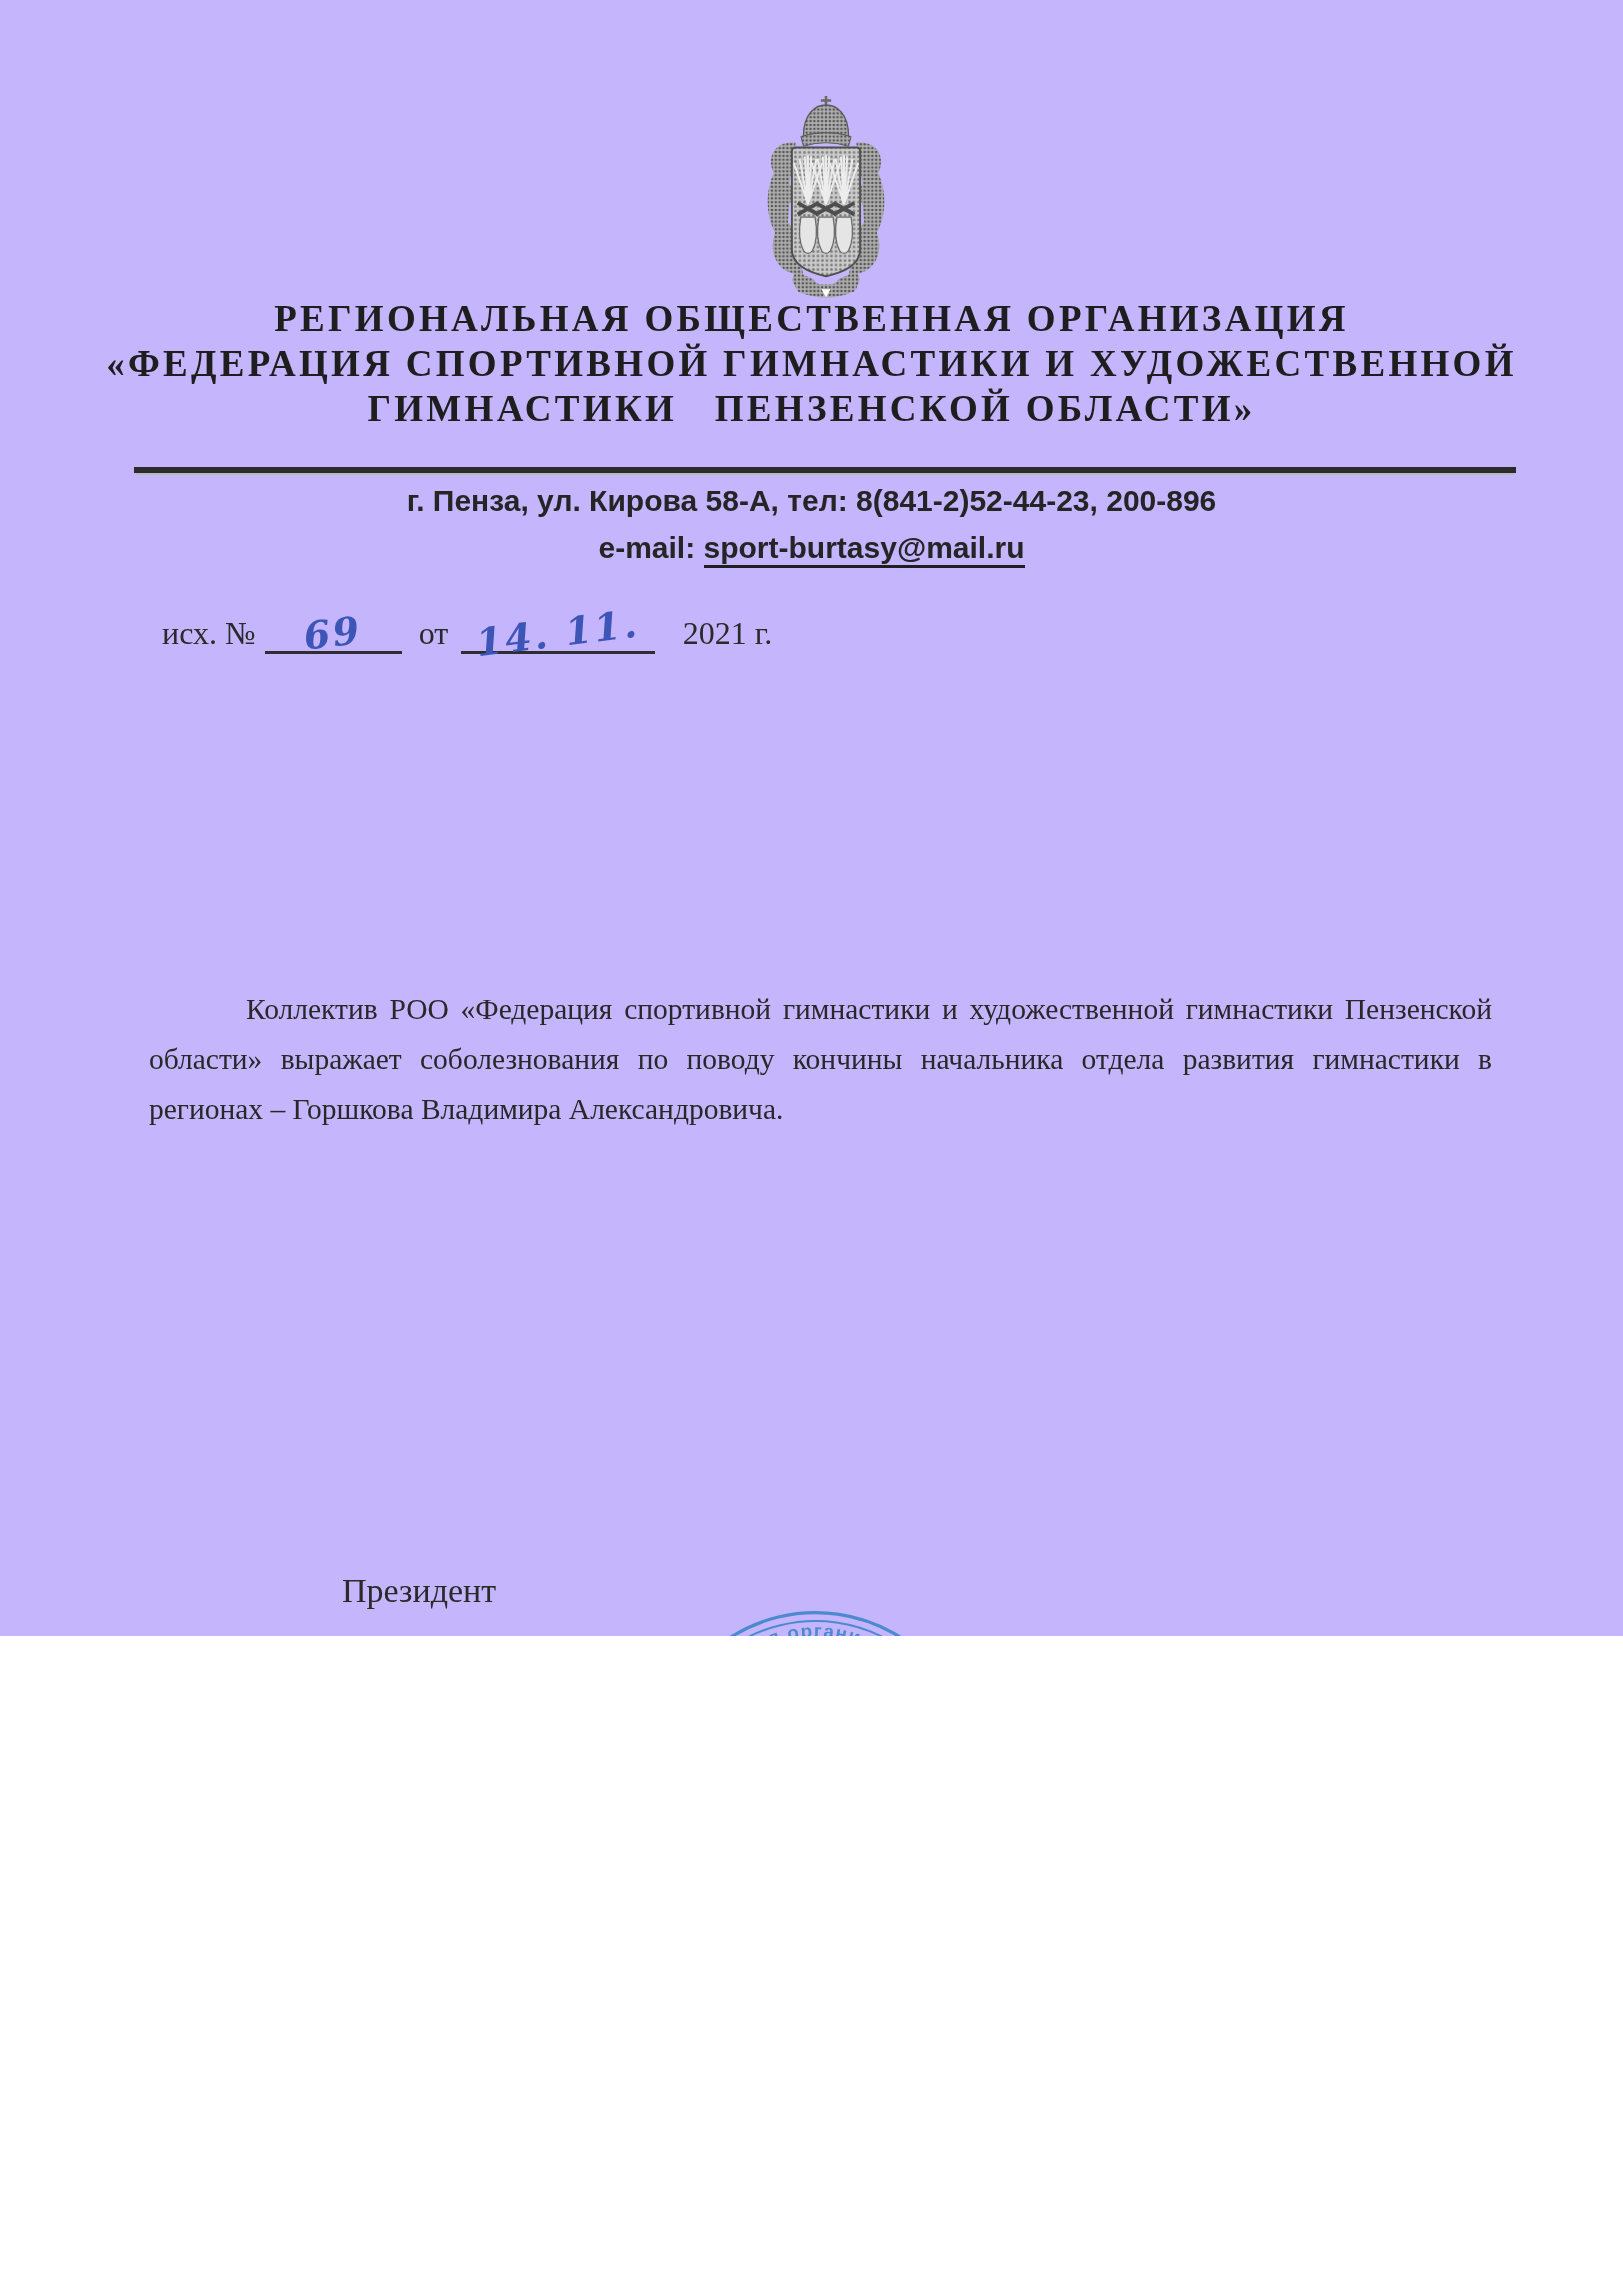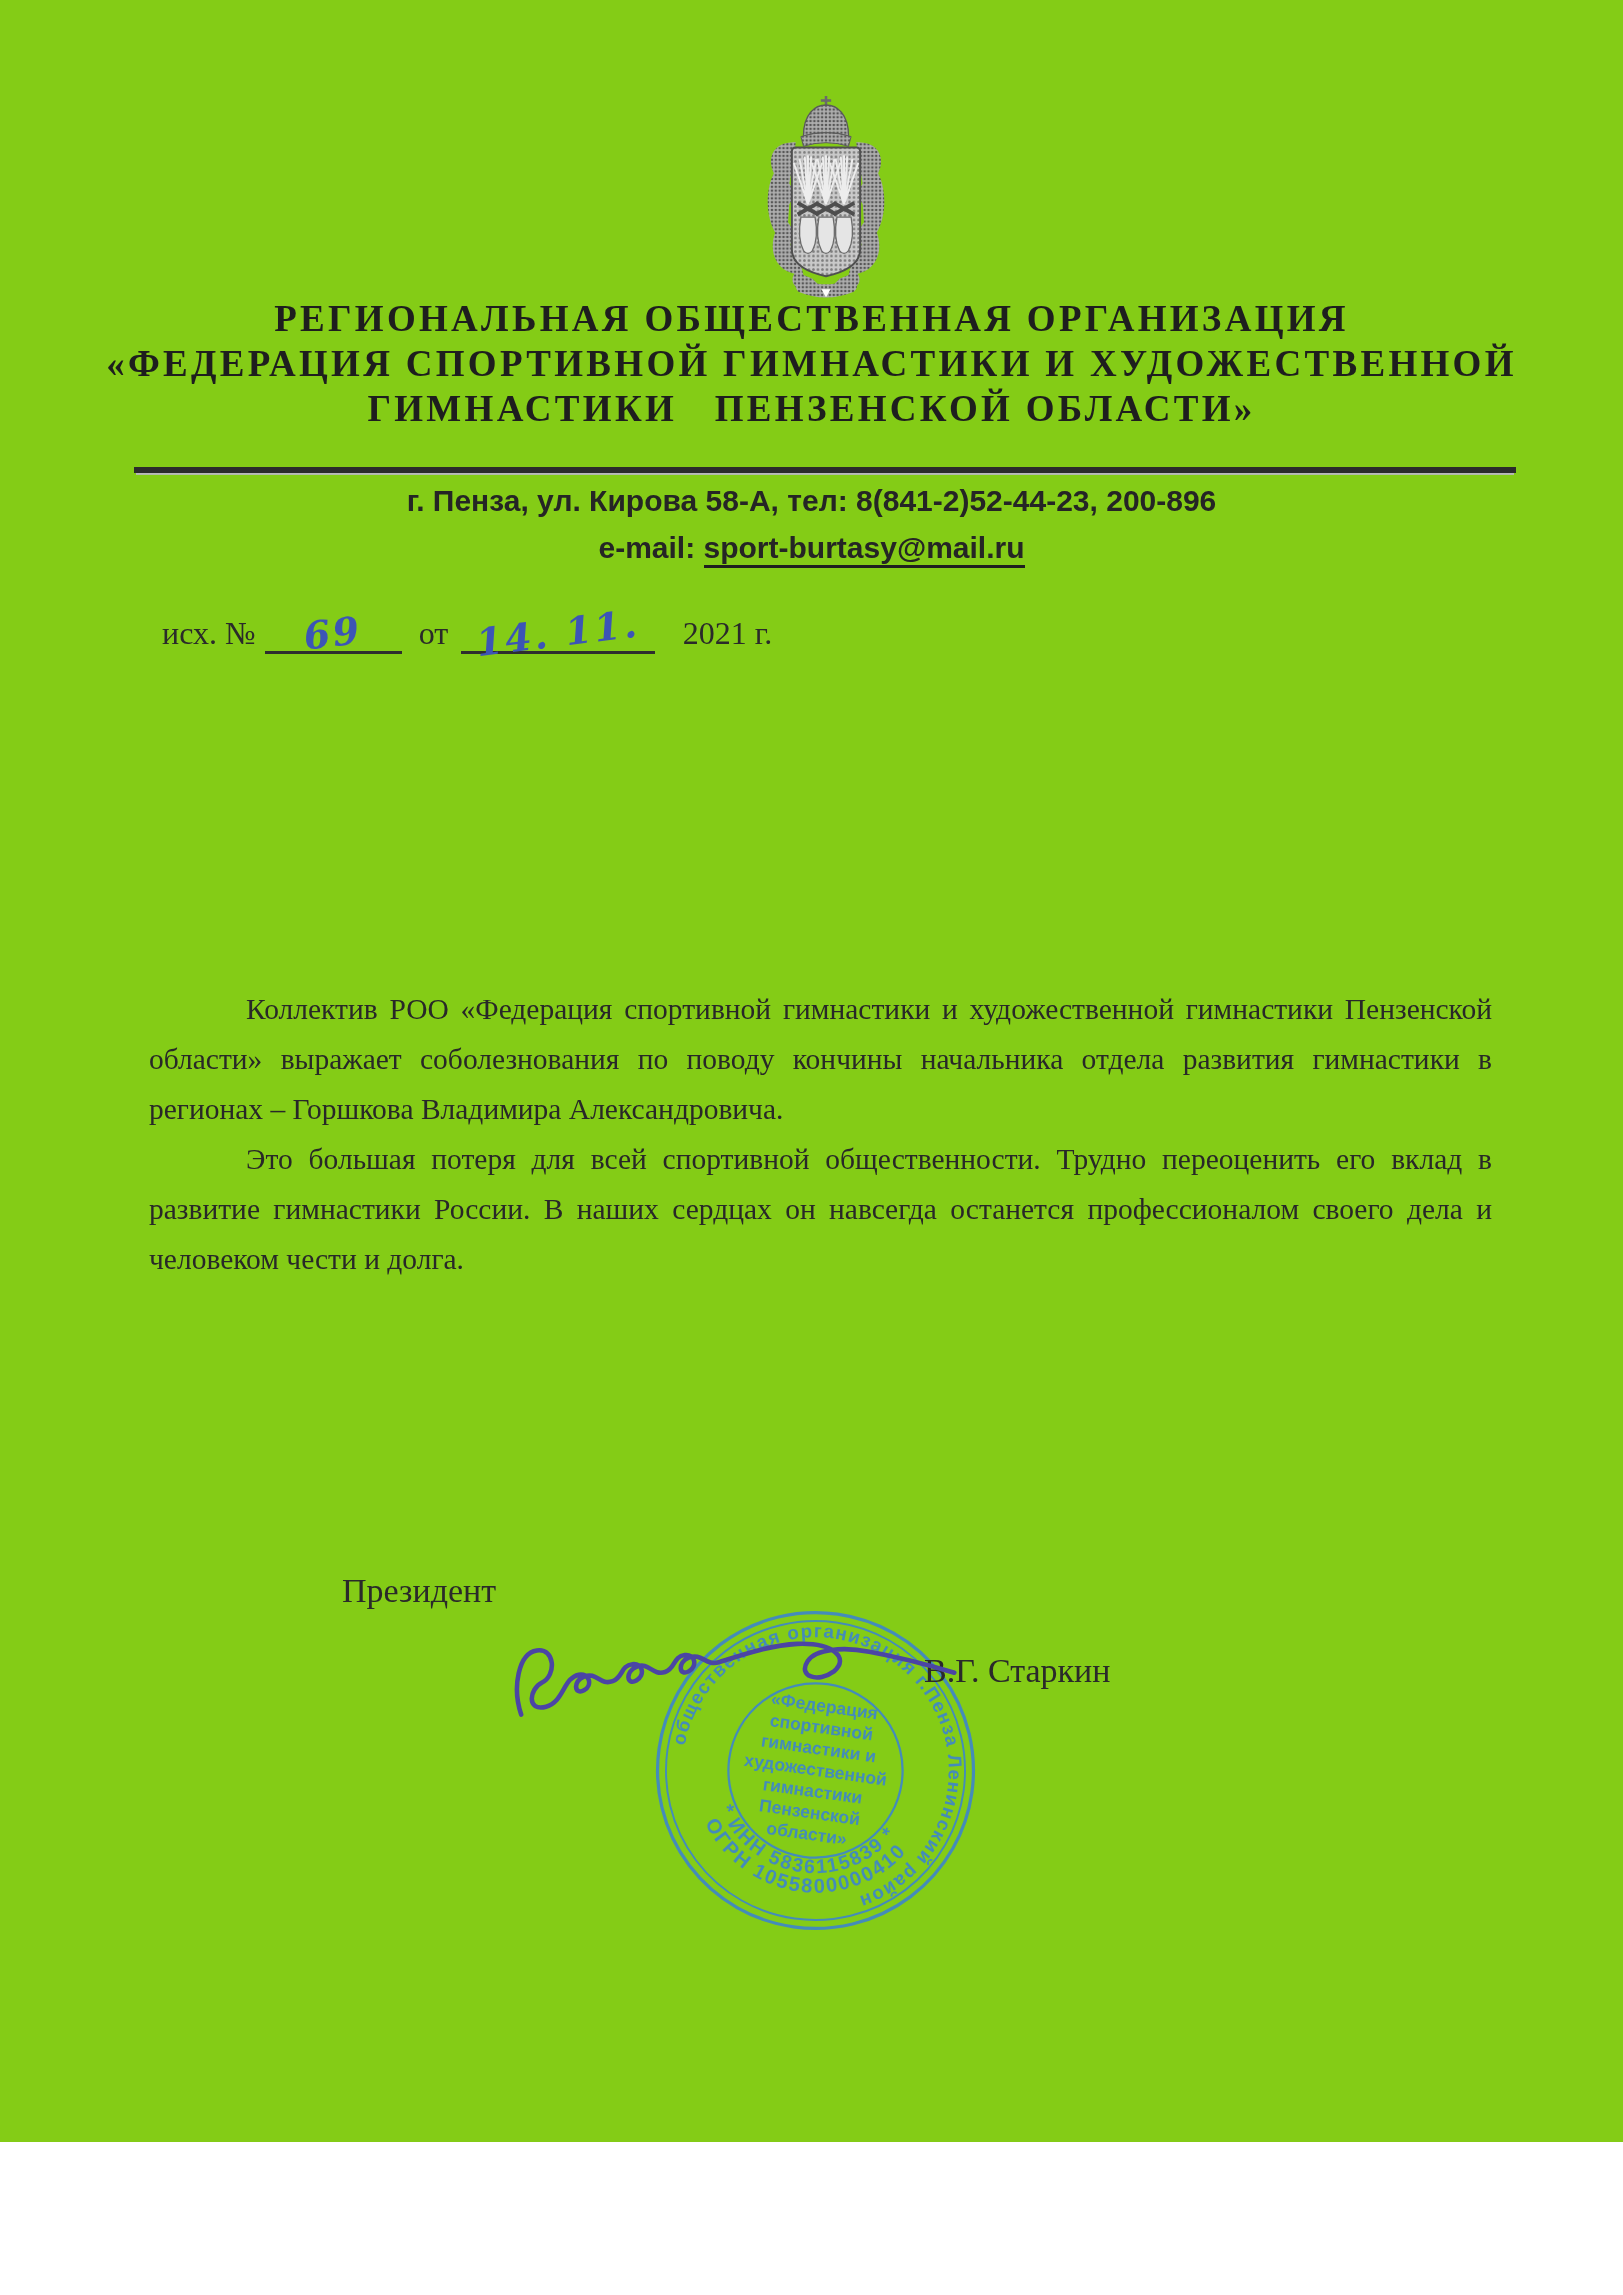--- a/index.html
+++ b/index.html
@@ -2,22 +2,22 @@
 <html lang="ru" style="font-size:10.5px"><head>
 <meta charset="utf-8">
 <style>
   html, body {
     margin: 0; padding: 0;
     width: 1623px; height: 2295px;
     background: #ffffff;
   }
   .page {
     position: relative;
-    width: 1623px; height: 2142px;
-    background: #84cc16;
+    width: 1623px; height: 1636px;
+    background: #c4b5fd;
     overflow: hidden;
     font-family: "Liberation Serif", serif;
     color: #262626;
   }
 
   
   .emblem { position: absolute; left: 737px; top: 96px; width: 178px; height: 206px; }
 
   
   .title-block {
@@ -197,21 +197,20 @@
     <span>исх. №</span>
     <span class="ref-blank num"><span class="handwritten">69</span></span>
     <span class="ref-from">от</span>
     <span class="ref-blank date"><span class="handwritten">14. 11.</span></span>
     <span class="ref-year">2021 г.</span>
   </div>
 
 
   <div class="letter-body">
     <p>Коллектив РОО «Федерация спортивной гимнастики и художественной гимнастики Пензенской области» выражает соболезнования по поводу кончины начальника отдела развития гимнастики в регионах – Горшкова Владимира Александровича.</p>
-    <p>Это большая потеря для всей спортивной общественности. Трудно переоценить его вклад в развитие гимнастики России. В наших сердцах он навсегда останется профессионалом своего дела и человеком чести и долга.</p>
   </div>
 
   <div class="sig-title">Президент</div>
   <div class="sig-name">В.Г. Старкин</div>
 
   <svg class="stamp" viewBox="-250 -250 500 500" xmlns="http://www.w3.org/2000/svg">
     <defs>
       <path id="ringOuterText" d="M -205 0 A 205 205 0 1 1 205 0 A 205 205 0 1 1 -205 0"></path>
       <path id="ringInn" d="M -158 0 A 158 158 0 1 0 158 0 A 158 158 0 1 0 -158 0"></path>
       <path id="ringOgrn" d="M -188 0 A 188 188 0 1 0 188 0 A 188 188 0 1 0 -188 0"></path>

